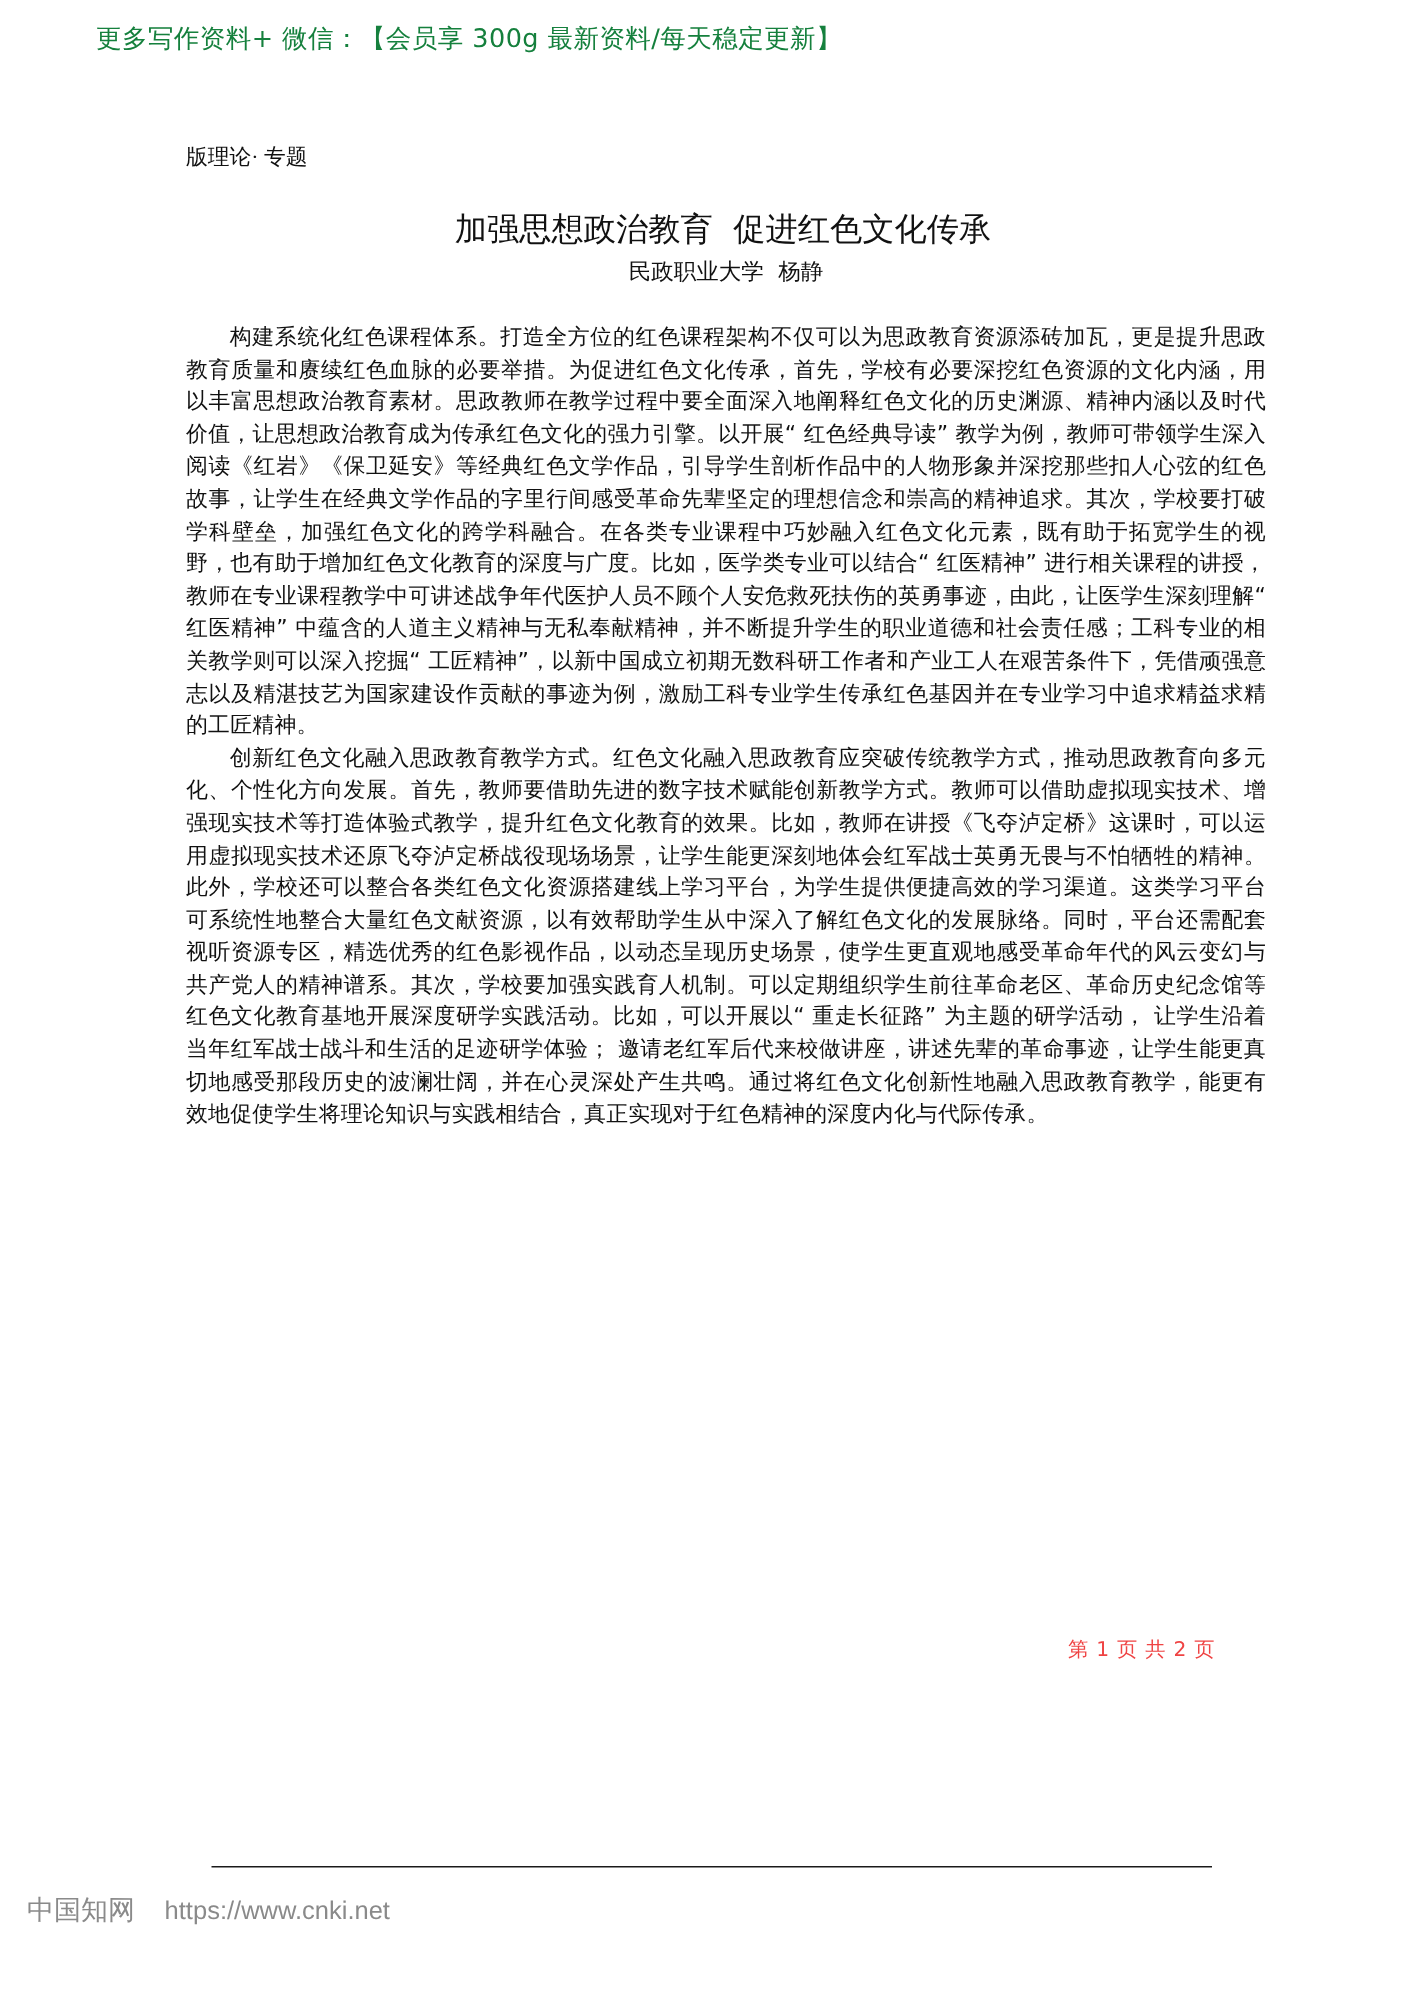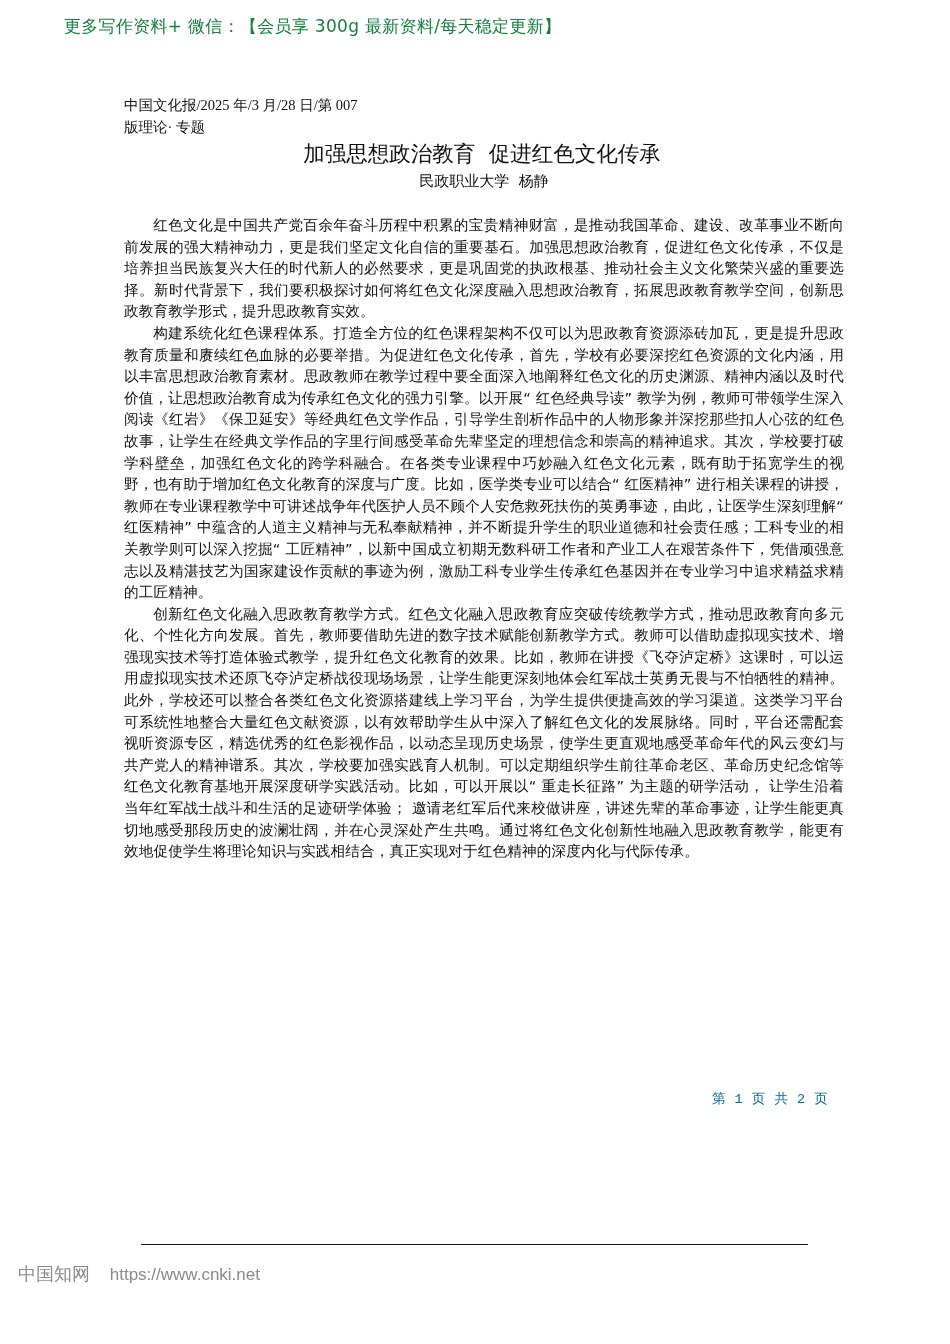--- a/index.html
+++ b/index.html
@@ -76,24 +76,23 @@
       color: #111;
       letter-spacing: 0.15px;
     }
     .para.gap { }
     .page-num {
       position: absolute;
       left: 712px;
       top: 1091px;
       font-size: 13.5px;
       line-height: 18px;
-      color: #0369a1;
+      color: #ef4444;
       white-space: nowrap;
       letter-spacing: 0.5px;
-      font-family: Liberation Mono, monospace;
     }
     .footer-rule {
       position: absolute;
       left: 141px;
       top: 1244px;
       width: 667px;
       height: 0;
       border-top: 1.5px solid #1a1a1a;
     }
     .watermark {
@@ -107,29 +106,27 @@
     }
     .watermark .site { margin-right: 14px; }
     .watermark .url { font-family: "Liberation Sans", sans-serif; font-size: 17px; }
   </style>
 </head>
 <body>
 
 <div class="promo">更多写作资料+ 微信：【会员享 300g 最新资料/每天稳定更新】</div>
 
 <div class="meta">
-  <span class="line">中国文化报/2025 年/3 月/28 日/第 007</span>
   <span class="line">版理论· 专题</span>
 </div>
 
 <div class="title">加强思想政治教育  促进红色文化传承</div>
 <div class="author">民政职业大学  杨静</div>
 
 <div class="body-text">
-  <p class="para">红色文化是中国共产党百余年奋斗历程中积累的宝贵精神财富，是推动我国革命、建设、改革事业不断向前发展的强大精神动力，更是我们坚定文化自信的重要基石。加强思想政治教育，促进红色文化传承，不仅是培养担当民族复兴大任的时代新人的必然要求，更是巩固党的执政根基、推动社会主义文化繁荣兴盛的重要选择。新时代背景下，我们要积极探讨如何将红色文化深度融入思想政治教育，拓展思政教育教学空间，创新思政教育教学形式，提升思政教育实效。</p>
   <p class="para gap">构建系统化红色课程体系。打造全方位的红色课程架构不仅可以为思政教育资源添砖加瓦，更是提升思政教育质量和赓续红色血脉的必要举措。为促进红色文化传承，首先，学校有必要深挖红色资源的文化内涵，用以丰富思想政治教育素材。思政教师在教学过程中要全面深入地阐释红色文化的历史渊源、精神内涵以及时代价值，让思想政治教育成为传承红色文化的强力引擎。以开展“ 红色经典导读” 教学为例，教师可带领学生深入阅读《红岩》《保卫延安》等经典红色文学作品，引导学生剖析作品中的人物形象并深挖那些扣人心弦的红色故事，让学生在经典文学作品的字里行间感受革命先辈坚定的理想信念和崇高的精神追求。其次，学校要打破学科壁垒，加强红色文化的跨学科融合。在各类专业课程中巧妙融入红色文化元素，既有助于拓宽学生的视野，也有助于增加红色文化教育的深度与广度。比如，医学类专业可以结合“ 红医精神” 进行相关课程的讲授，教师在专业课程教学中可讲述战争年代医护人员不顾个人安危救死扶伤的英勇事迹，由此，让医学生深刻理解“ 红医精神” 中蕴含的人道主义精神与无私奉献精神，并不断提升学生的职业道德和社会责任感；工科专业的相关教学则可以深入挖掘“ 工匠精神”，以新中国成立初期无数科研工作者和产业工人在艰苦条件下，凭借顽强意志以及精湛技艺为国家建设作贡献的事迹为例，激励工科专业学生传承红色基因并在专业学习中追求精益求精的工匠精神。</p>
   <p class="para">创新红色文化融入思政教育教学方式。红色文化融入思政教育应突破传统教学方式，推动思政教育向多元化、个性化方向发展。首先，教师要借助先进的数字技术赋能创新教学方式。教师可以借助虚拟现实技术、增强现实技术等打造体验式教学，提升红色文化教育的效果。比如，教师在讲授《飞夺泸定桥》这课时，可以运用虚拟现实技术还原飞夺泸定桥战役现场场景，让学生能更深刻地体会红军战士英勇无畏与不怕牺牲的精神。此外，学校还可以整合各类红色文化资源搭建线上学习平台，为学生提供便捷高效的学习渠道。这类学习平台可系统性地整合大量红色文献资源，以有效帮助学生从中深入了解红色文化的发展脉络。同时，平台还需配套视听资源专区，精选优秀的红色影视作品，以动态呈现历史场景，使学生更直观地感受革命年代的风云变幻与共产党人的精神谱系。其次，学校要加强实践育人机制。可以定期组织学生前往革命老区、革命历史纪念馆等红色文化教育基地开展深度研学实践活动。比如，可以开展以“ 重走长征路” 为主题的研学活动， 让学生沿着当年红军战士战斗和生活的足迹研学体验； 邀请老红军后代来校做讲座，讲述先辈的革命事迹，让学生能更真切地感受那段历史的波澜壮阔，并在心灵深处产生共鸣。通过将红色文化创新性地融入思政教育教学，能更有效地促使学生将理论知识与实践相结合，真正实现对于红色精神的深度内化与代际传承。</p>
 </div>
 
 <div class="page-num">第 1 页 共 2 页</div>
 
 <div class="footer-rule"></div>
 
 <div class="watermark">
   <span class="site">中国知网</span>

